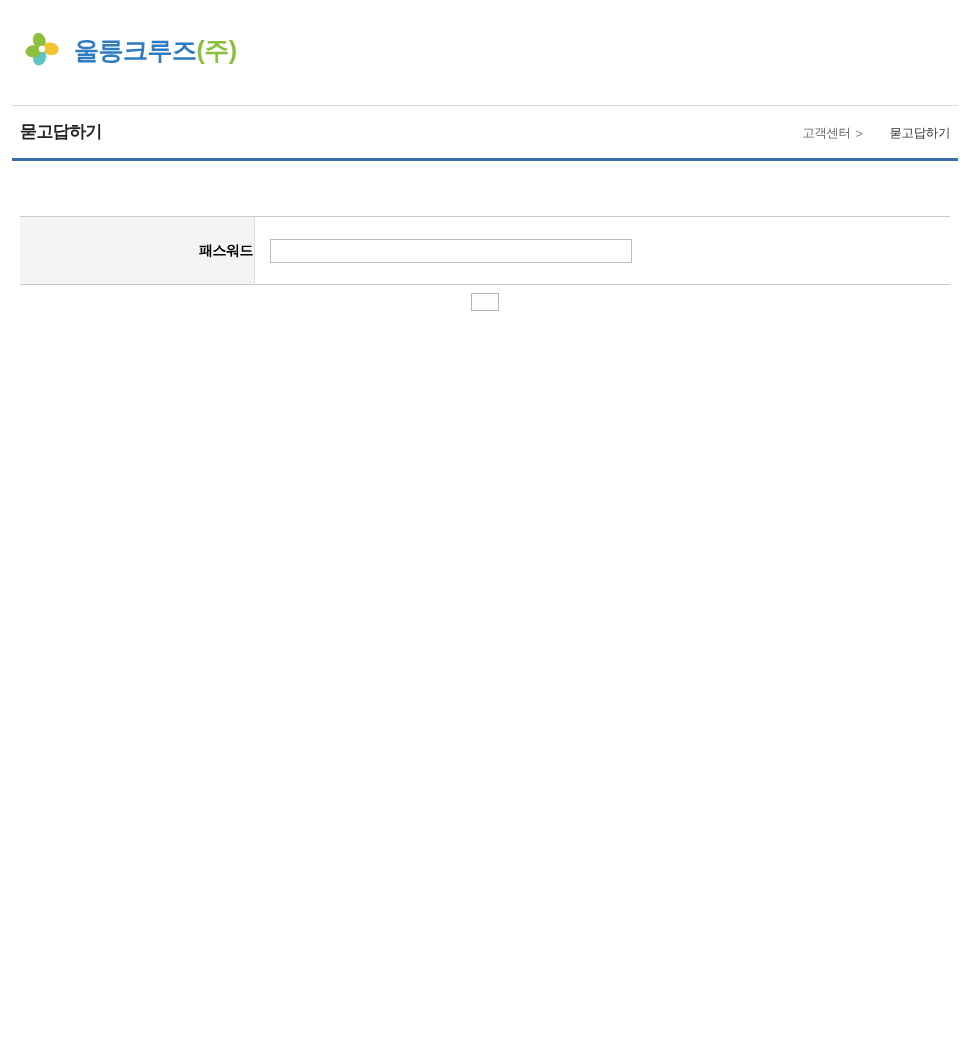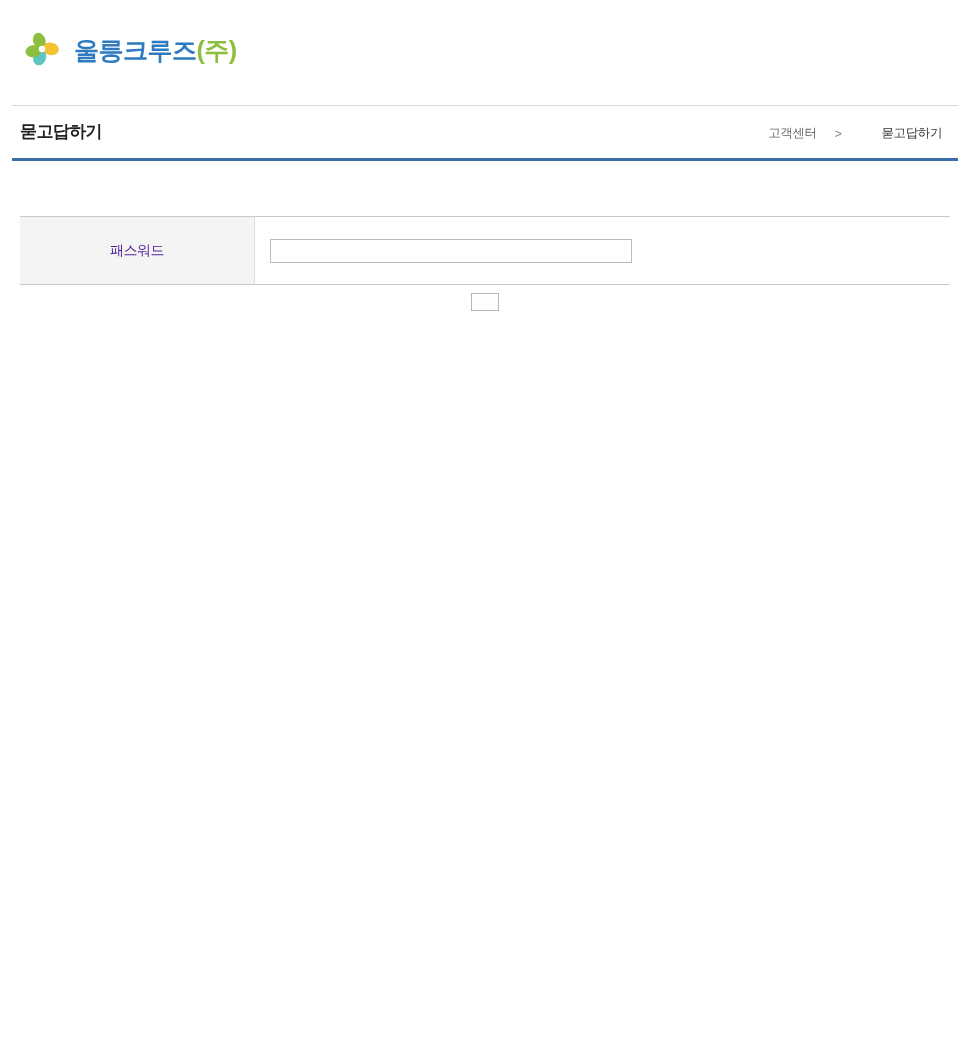--- a/index.html
+++ b/index.html
@@ -59,28 +59,28 @@
     position: absolute;
     left: 8px;
     top: 14px;
     font-size: 17px;
     font-weight: bold;
     color: #222222;
     letter-spacing: -0.6px;
   }
   .breadcrumb {
     position: absolute;
-    right: 16px;
+    right: 8px;
     top: 19px;
     font-size: 12.5px;
     color: #666666;
     letter-spacing: -0.4px;
     display: flex;
     align-items: center;
-    gap: 16px;
+    gap: 3px;
   }
   .breadcrumb .crumb-sep {
     color: #888888;
     padding: 0 2px;
   }
   .breadcrumb .crumb-current {
     color: #333333;
     margin-left: 22px;
   }
 
@@ -98,24 +98,24 @@
     border-top: 1px solid #c9c9c9;
     border-bottom: 1px solid #c9c9c9;
     table-layout: fixed;
   }
   .pw-table tr { height: 68px; }
   .pw-table th {
     width: 232px;
     background: #f4f4f4;
     border-right: 1px solid #dddddd;
     font-size: 14px;
-    font-weight: normal;
-    color: #4c1d95;
+    font-weight: bold;
+    color: #000000;
     letter-spacing: -0.5px;
-    text-align: center;
+    text-align: right;
     vertical-align: middle;
   }
   .pw-table td {
     background: #ffffff;
     padding-left: 15px;
     vertical-align: middle;
   }
   .pw-input {
     width: 352px;
     height: 22px;

